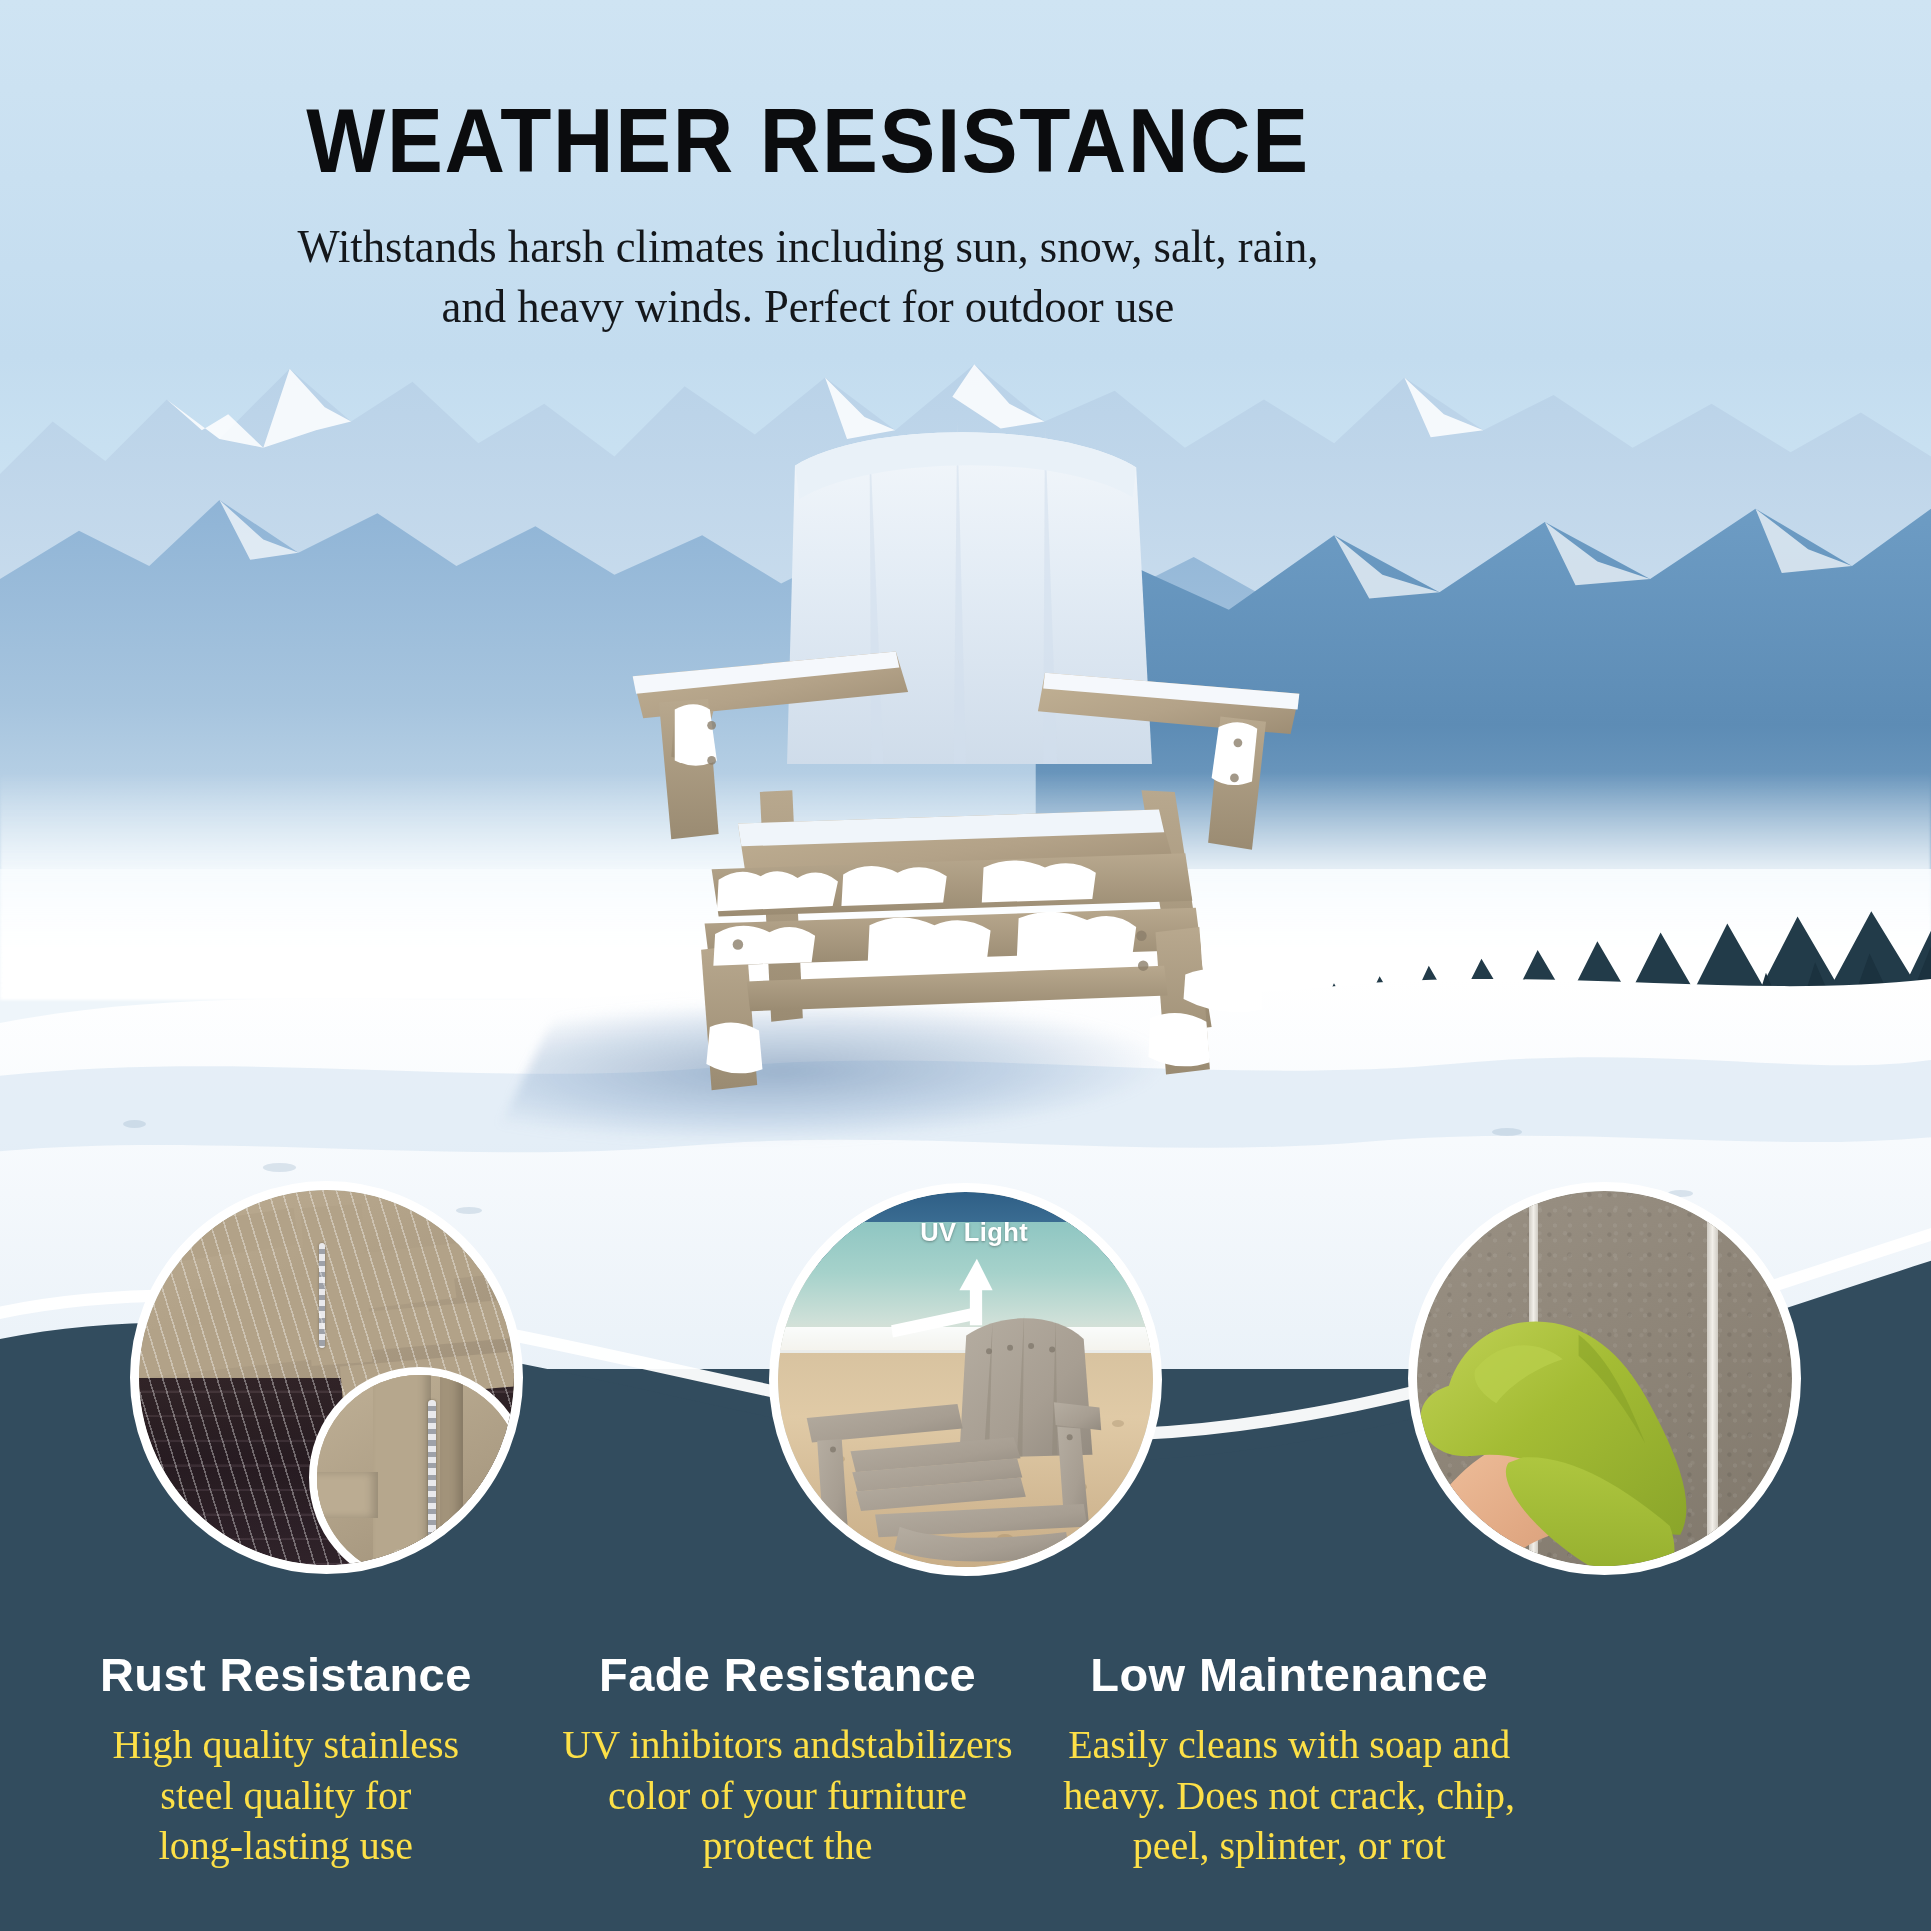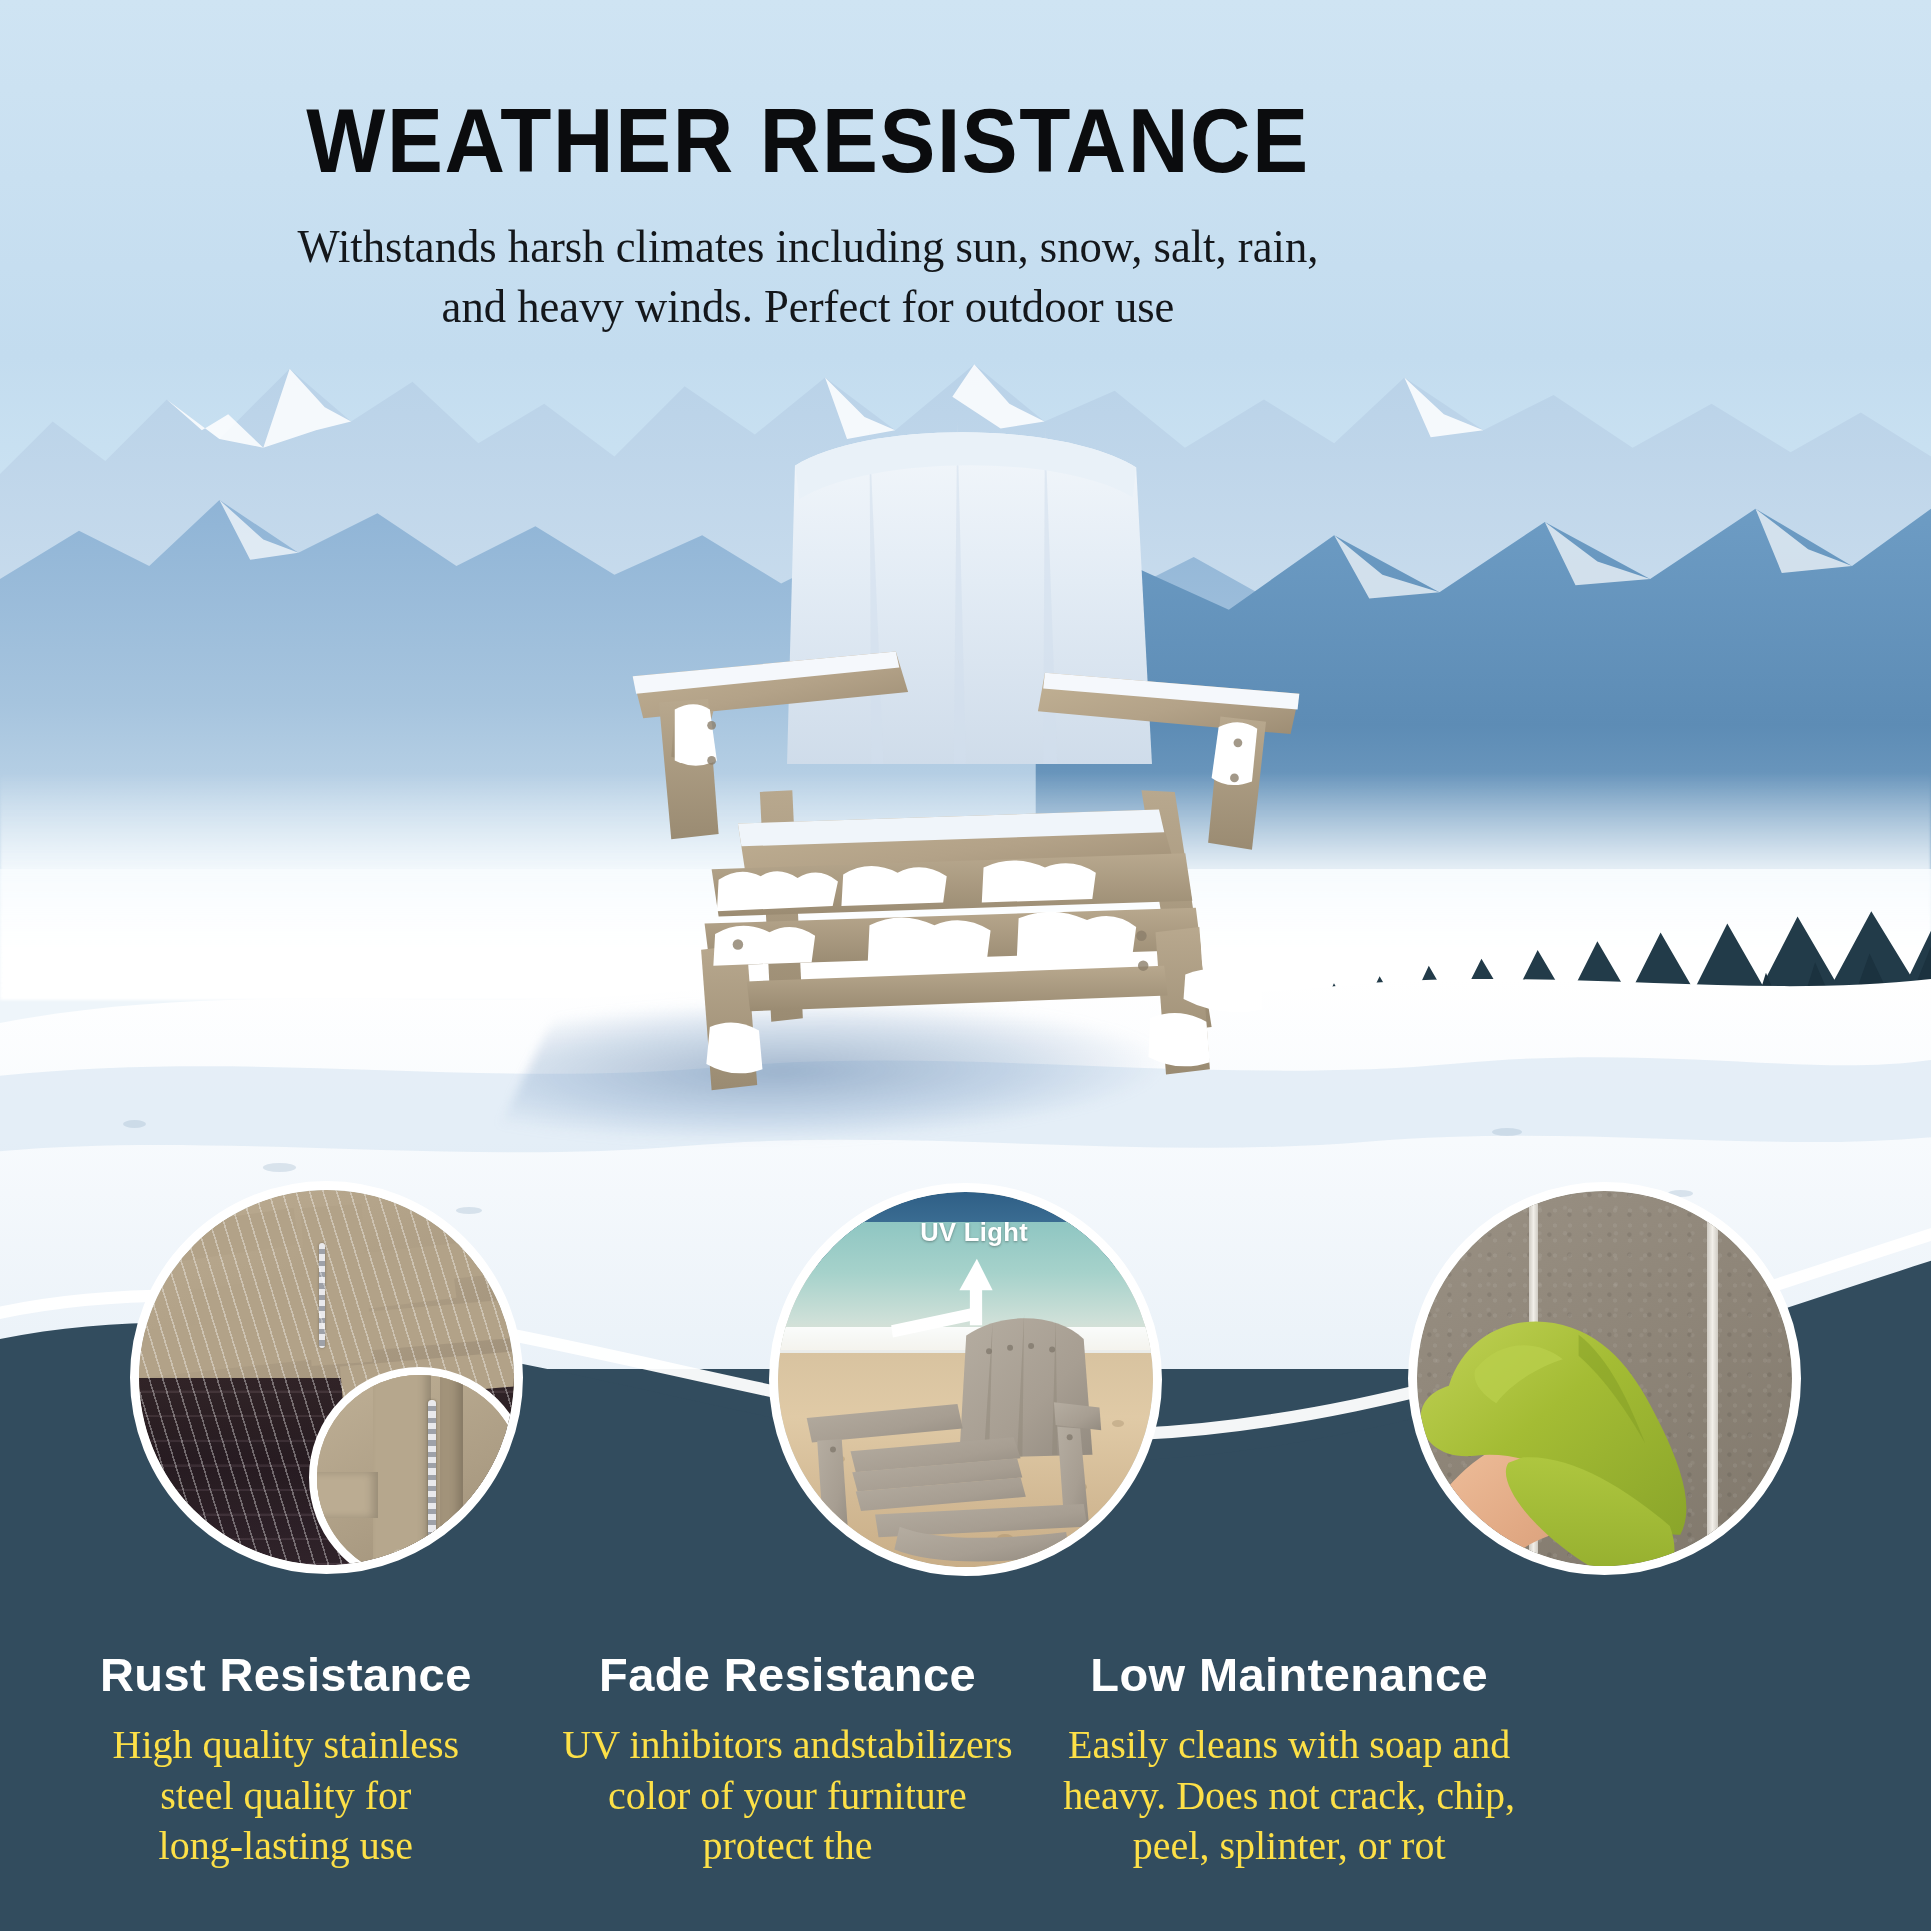--- a/index.html
+++ b/index.html
@@ -125,21 +125,21 @@
   .c3-grain { position:absolute; inset:0;
      background:
        radial-gradient(circle at 20% 30%, rgba(255,255,255,.08) 0 1.8px, transparent 2.6px),
        radial-gradient(circle at 62% 18%, rgba(0,0,0,.09) 0 1.8px, transparent 2.6px),
        radial-gradient(circle at 80% 66%, rgba(255,255,255,.07) 0 1.8px, transparent 2.6px);
      background-size:15px 15px, 20px 20px, 25.5px 25.5px; opacity:.9; }
   .c3-seam { position:absolute; top:0; bottom:0; width:8.8px; background:linear-gradient(90deg,#cfcbc3,#f2efe9,#cfcbc3); }
 
   
   .features { position:absolute; left:0; top:1650px; width:1575px; z-index:10;
-              display:flex; justify-content:flex-end; padding:0 35px; }
+              display:flex; justify-content:space-between; padding:0 35px; }
   .feature { width:579px; text-align:center; }
   .feature-title {
     color:#ffffff; font-size:47px; font-weight:bold; letter-spacing:0.4px;
     font-family:"Liberation Sans", sans-serif; line-height:1.05;
   }
   .feature-desc {
     color:#fde047; font-size:40px; line-height:1.26; padding-top:21px;
     font-family:"Liberation Serif", serif;
   }
   .feature-desc div { white-space:nowrap; }

